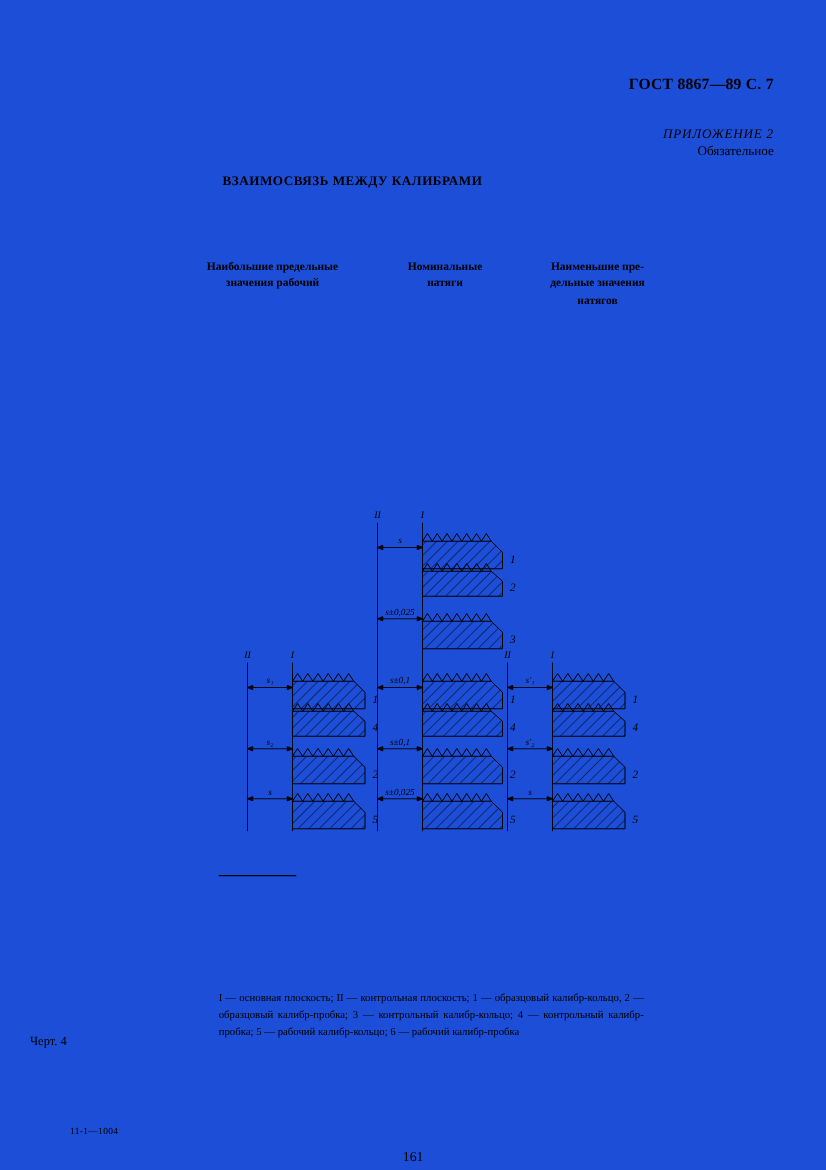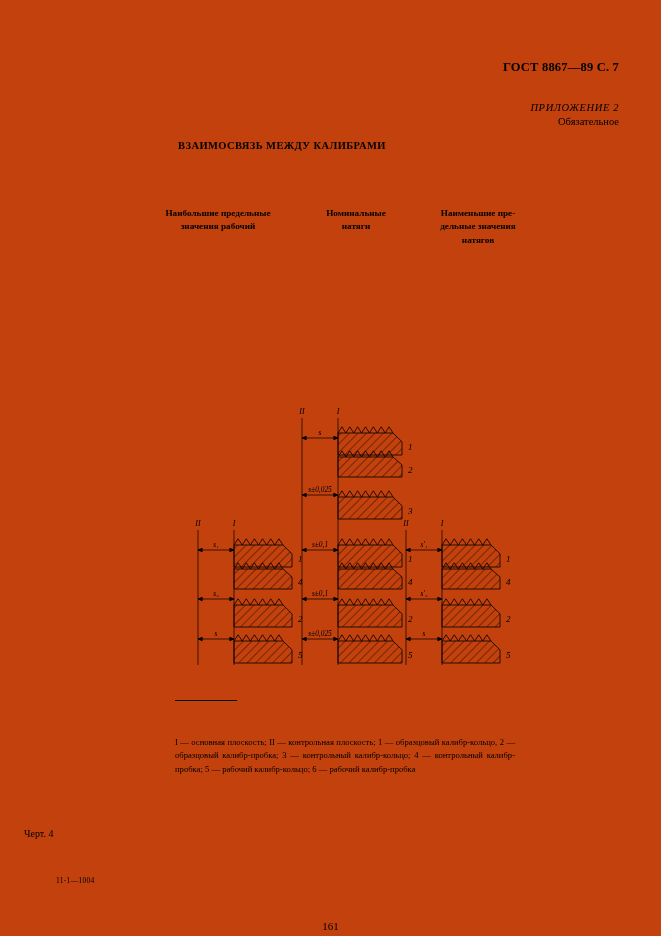--- a/index.html
+++ b/index.html
@@ -4,21 +4,21 @@
 <style>
   html, body {
     margin: 0;
     padding: 0;
     background: #b8b8b8;
   }
   .page {
     position: relative;
     width: 661px;
     height: 936px;
-    background: #c2410c;
+    background: #1d4ed8;
     overflow: hidden;
     font-family: "Liberation Serif", serif;
     color: #000;
   }
   .header {
     position: absolute;
     top: 60px;
     right: 42px;
     font-size: 12.5px;
     font-weight: bold;
@@ -76,38 +76,38 @@
   }
   .footnote .rule {
     width: 62px;
     height: 0;
     border-top: 1px solid #000;
     margin-bottom: 3px;
   }
   .legend {
     position: absolute;
     left: 175px;
-    top: 736px;
+    top: 792px;
     width: 340px;
     font-size: 8.6px;
     line-height: 1.55;
     text-align: justify;
   }
   .fig-caption {
     position: absolute;
     left: 0;
     top: 828px;
     width: 640px;
     font-size: 10px;
     margin-left: 24px;
   }
   .foot-left {
     position: absolute;
     left: 56px;
-    top: 876px;
+    top: 900px;
     font-size: 7.5px;
     letter-spacing: 0.3px;
   }
   .page-num {
     position: absolute;
     left: 0;
     top: 872px;
     width: 661px;
     text-align: center;
     font-size: 11px;

